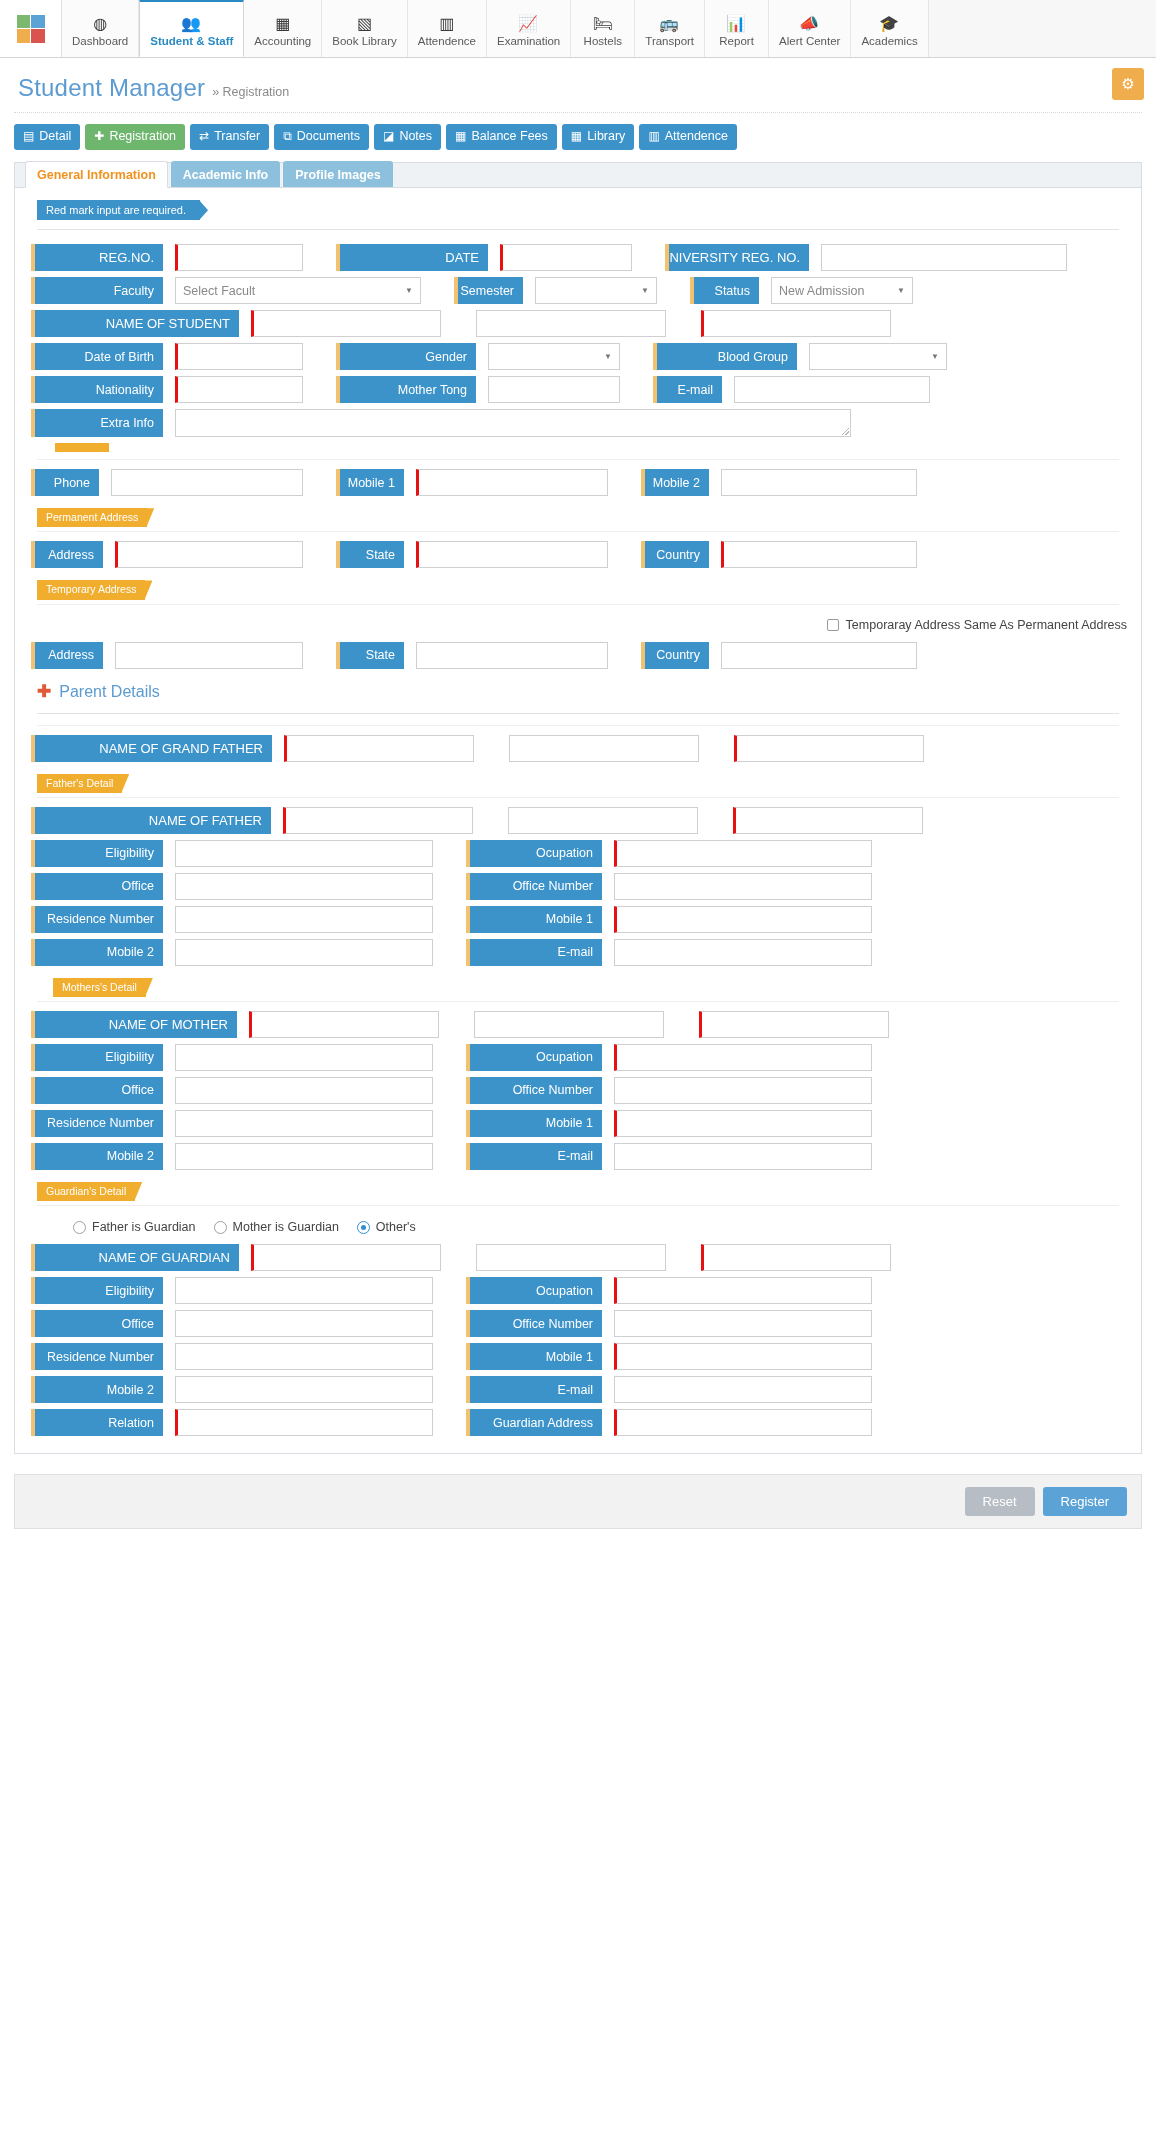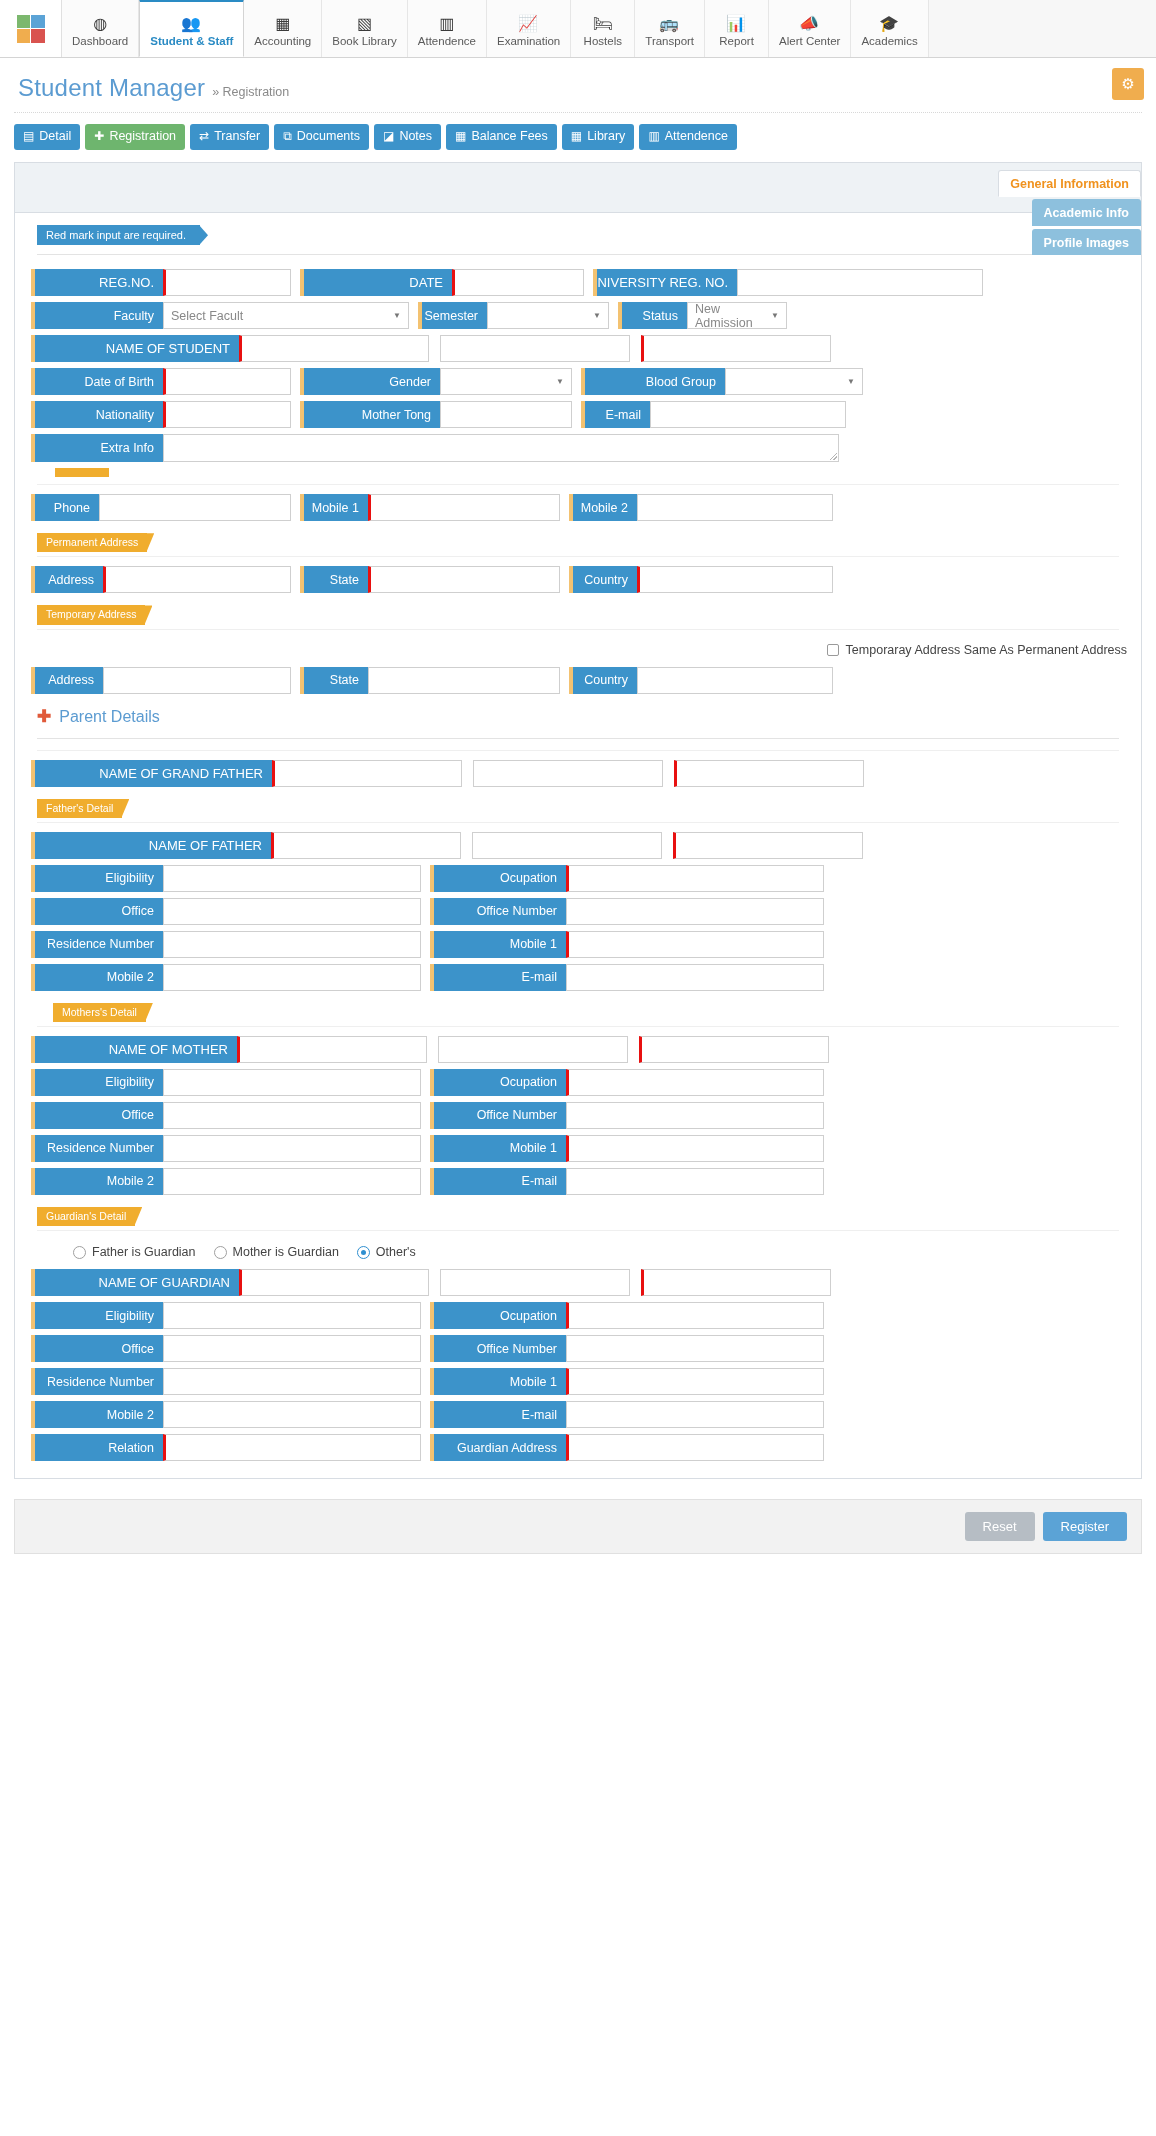--- a/index.html
+++ b/index.html
@@ -75,21 +75,21 @@
   
   .panel {
     margin:4px 14px 0 14px;
     border:1px solid #d8dde3;
     background:#fff;
   }
   .tabstrip {
     background:#eef2f5;
     border-bottom:1px solid #d8dde3;
     padding:7px 0 0 10px;
-    display:flex; align-items:flex-end; gap:3px; height:50px;flex-direction:column;
+    display:flex; align-items:flex-end; gap:3px; height:25px;
   }
   .tab {
     padding:6px 11px 5px; font-size:12.5px; cursor:pointer;
     background:#8dc0dd; color:#fff; border-radius:3px 3px 0 0; font-weight:bold;
     border:1px solid transparent; border-bottom:none;
     line-height:1.15;
   }
   .tab.active {
     background:#fff; color:#f0921e;
     border:1px solid #d8dde3; border-bottom:1px solid #fff;
@@ -122,21 +122,21 @@
   .divider { border-top:1px solid #e3e3e3; margin:9px 8px 11px 8px; }
   .divider-tight { border-top:1px solid #efefef; margin:4px 8px 6px 8px; }
 
   .parent-head {
     display:flex; align-items:center; gap:8px;
     color:#5b9bd1; font-size:16px; padding:11px 0 3px 8px;
   }
   .parent-head .plus { color:#e05a3a; font-size:17px; font-weight:bold; line-height:1;}
 
   
-  .frow { display:flex; align-items:flex-end; padding:3px 2px; gap:0; }
+  .frow { display:flex; align-items:flex-end; padding:3px 2px; gap:12px; }
   .lbl {
     background:#3c93ca; color:#fff;
     border-left:4px solid #f3c271;
     display:flex; align-items:center; justify-content:flex-end;
     height:27px; padding:0 9px 0 6px;
     font-size:12.5px; white-space:nowrap; overflow:hidden;
   }
   .lbl.caps { font-size:13px; }
   .fld {
     height:27px; border:1px solid #cfcfcf; background:#fff;
@@ -318,21 +318,21 @@
         <span class="caret">▼</span>
       </div>
       <div class="gapc"></div>
       <div class="lbl" style="width:69px">Semester</div>
       <div class="fld sel" style="width:122px">
         <span></span>
         <span class="caret">▼</span>
       </div>
       <div class="gapc"></div>
       <div class="lbl" style="width:69px">Status</div>
-      <div class="fld sel" style="width:100px">
+      <div class="fld sel" style="width:142px">
         <span>New Admission</span>
         <span class="caret">▼</span>
       </div>
     </div>
 
     
     <div class="frow">
       <div class="lbl caps" style="width:208px">NAME OF STUDENT</div>
       <div class="fld req" style="width:190px"></div>
       <div class="gapw"></div>

